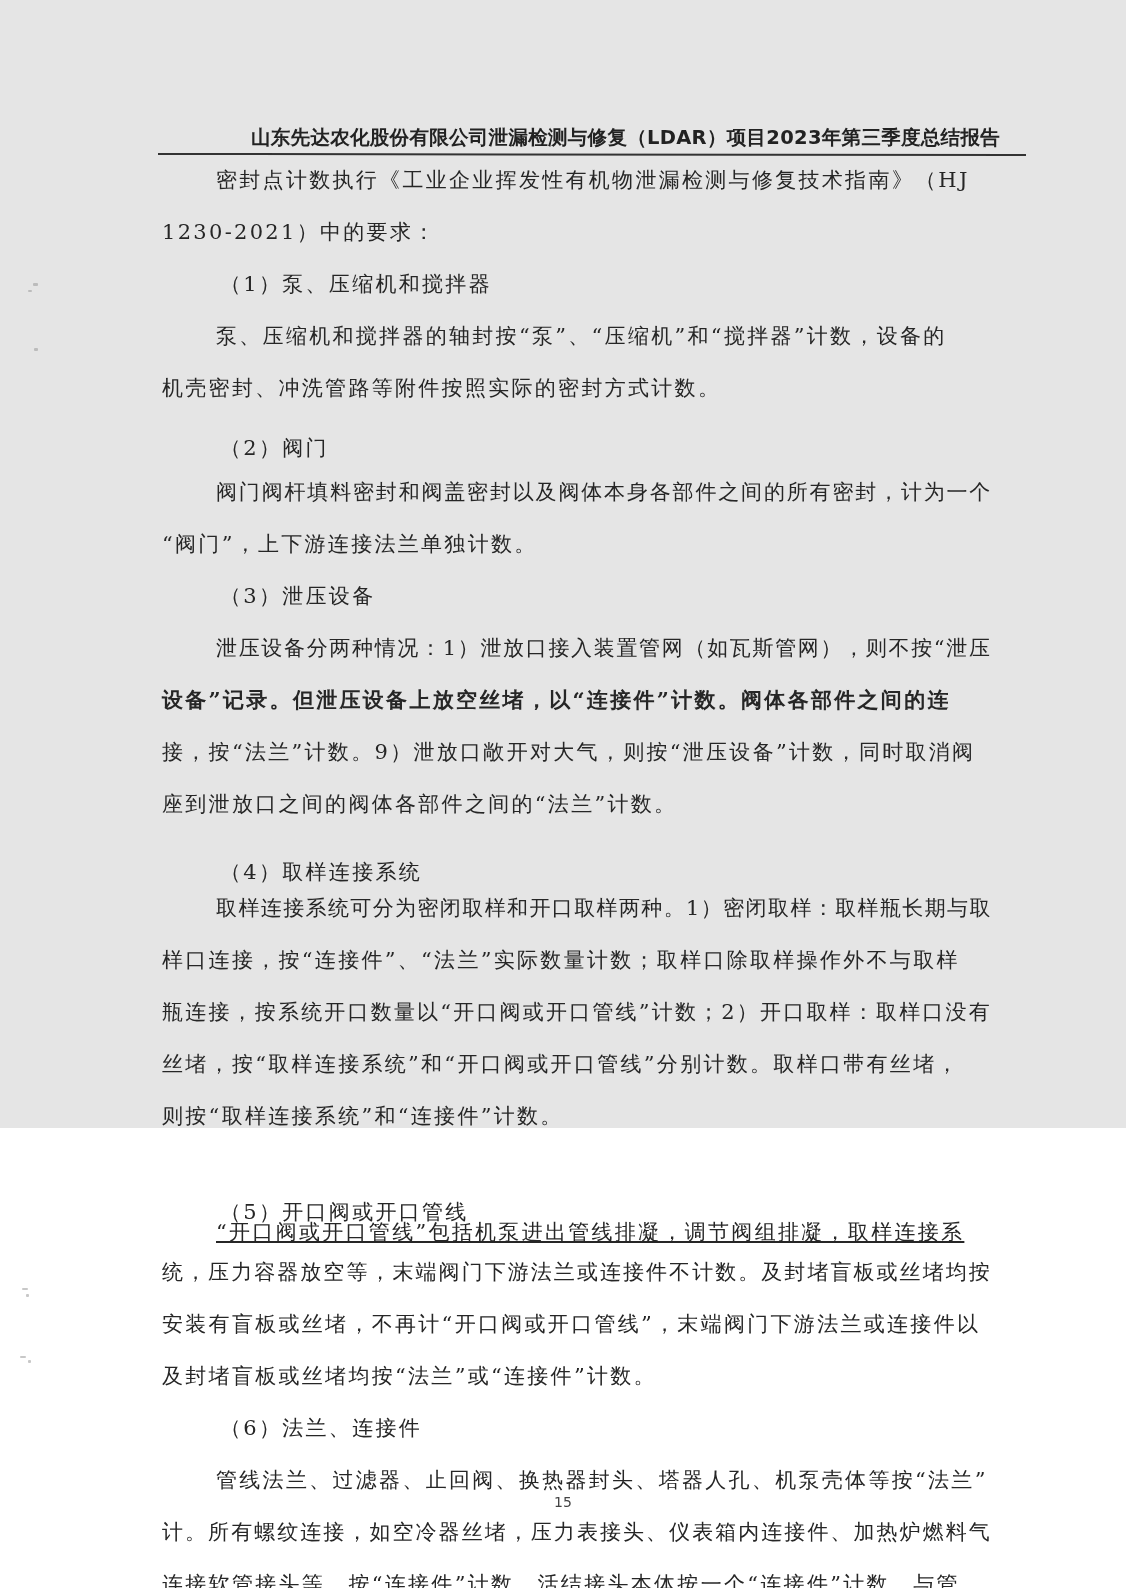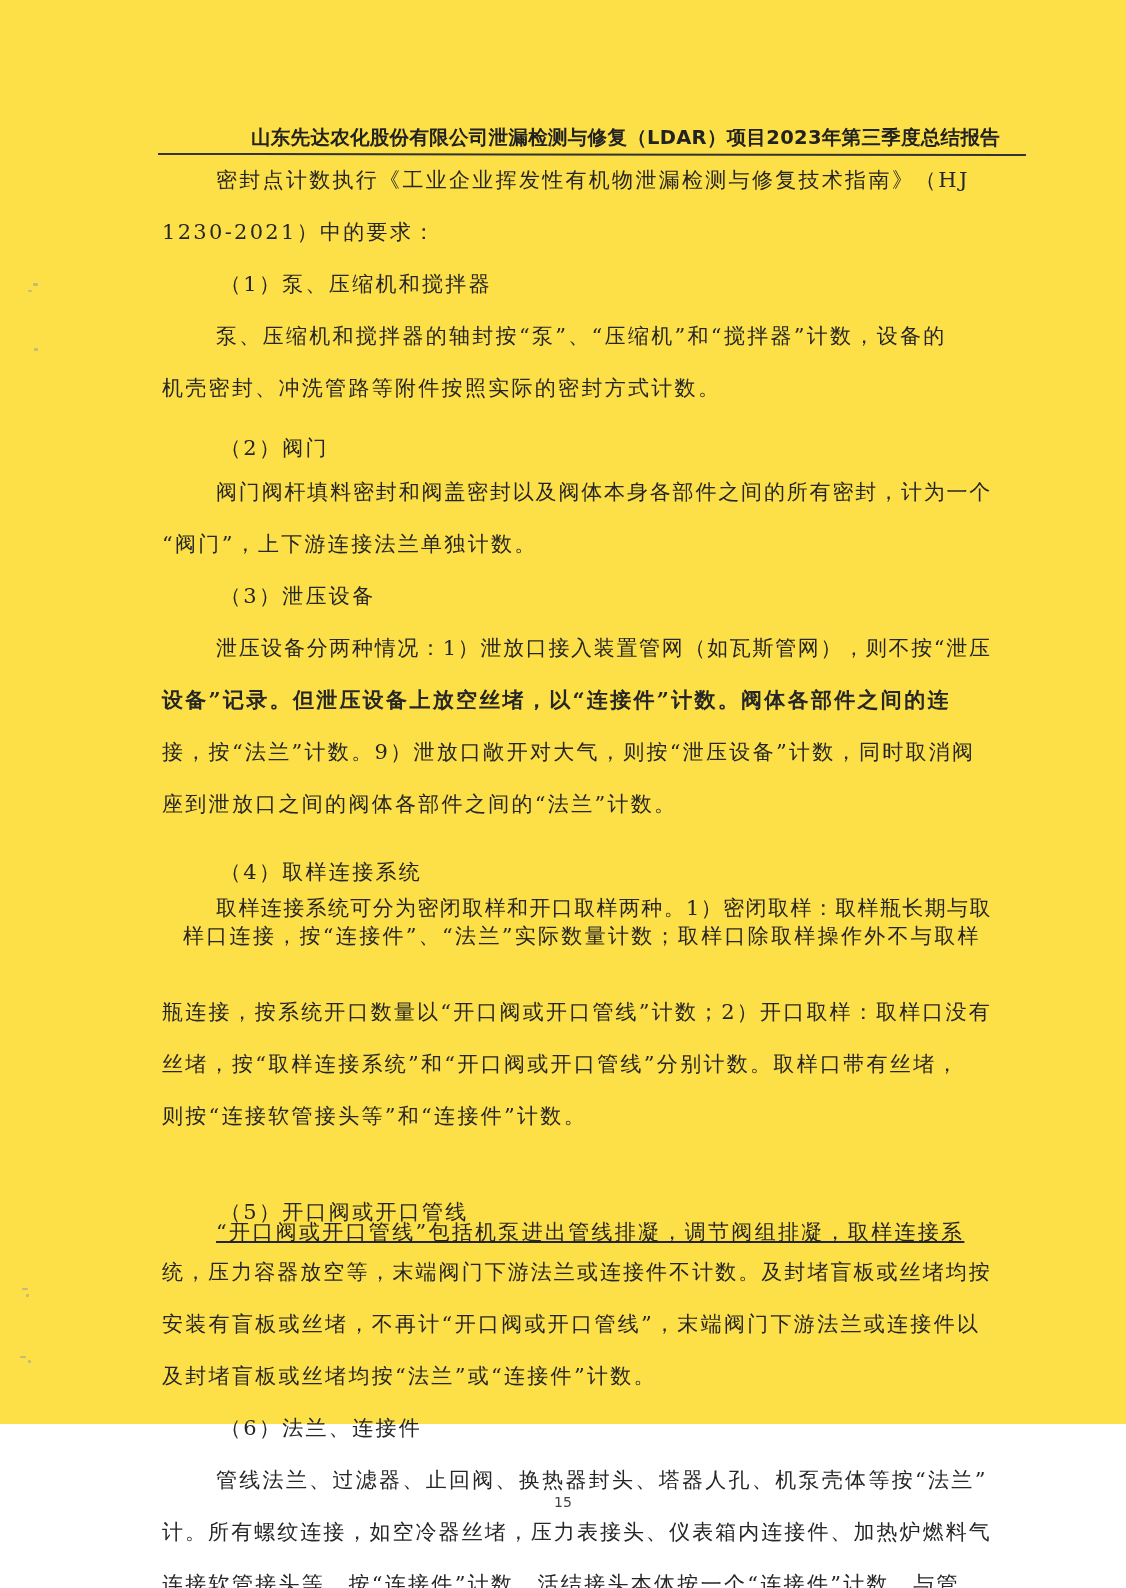--- a/index.html
+++ b/index.html
@@ -12,22 +12,22 @@
       height: 1588px;
       position: relative;
       overflow: hidden;
       font-family: "DejaVu Serif", "Liberation Serif", serif;
       color: #1e1e1e;
     }
     .page {
       position: absolute;
       left: 0; top: 0;
       width: 1126px;
-      height: 1424px;
-      background: #fde047;
+      height: 1128px;
+      background: #e5e5e5;
     }
     .header {
       position: absolute;
       left: 160px;
       top: 124px;
       width: 840px;
       text-align: right;
       font-family: "DejaVu Sans", "Liberation Sans", sans-serif;
       font-weight: bold;
       font-size: 19.5px;
@@ -97,24 +97,24 @@
       <div class="line indent-sub" style="top: 268px; text-align: right;">（2）阀门</div>
       <div class="line indent" style="top: 312px; letter-spacing: 1.82941px;">阀门阀杆填料密封和阀盖密封以及阀体本身各部件之间的所有密封，计为一个</div>
       <div class="line" style="top: 364px;">“阀门”，上下游连接法兰单独计数。</div>
       <div class="line indent-sub" style="top: 416px;">（3）泄压设备</div>
       <div class="line indent" style="top: 468px; letter-spacing: 1.67143px;">泄压设备分两种情况：1）泄放口接入装置管网（如瓦斯管网），则不按“泄压</div>
       <div class="line" style="top: 520px; font-weight: bold;">设备”记录。但泄压设备上放空丝堵，以“连接件”计数。阀体各部件之间的连</div>
       <div class="line" style="top: 572px;">接，按“法兰”计数。9）泄放口敞开对大气，则按“泄压设备”计数，同时取消阀</div>
       <div class="line" style="top: 624px;">座到泄放口之间的阀体各部件之间的“法兰”计数。</div>
       <div class="line indent-sub" style="top: 676px; margin-top: 16px;">（4）取样连接系统</div>
       <div class="line indent" style="top: 728px; letter-spacing: 1.38571px;">取样连接系统可分为密闭取样和开口取样两种。1）密闭取样：取样瓶长期与取</div>
-      <div class="line" style="top: 756px; margin-left: 21px;">样口连接，按“连接件”、“法兰”实际数量计数；取样口除取样操作外不与取样</div>
+      <div class="line" style="top: 780px;">样口连接，按“连接件”、“法兰”实际数量计数；取样口除取样操作外不与取样</div>
       <div class="line" style="top: 832px; letter-spacing: 2.19189px;">瓶连接，按系统开口数量以“开口阀或开口管线”计数；2）开口取样：取样口没有</div>
       <div class="line" style="top: 884px;">丝堵，按“取样连接系统”和“开口阀或开口管线”分别计数。取样口带有丝堵，</div>
-      <div class="line" style="top: 936px;">则按“连接软管接头等”和“连接件”计数。</div>
+      <div class="line" style="top: 936px;">则按“取样连接系统”和“连接件”计数。</div>
       <div class="line indent-sub" style="top: 988px; margin-top: 44px;">（5）开口阀或开口管线</div>
       <div class="line indent" style="top: 1052px; text-decoration: underline;">“开口阀或开口管线”包括机泵进出管线排凝，调节阀组排凝，取样连接系</div>
       <div class="line" style="top: 1092px; letter-spacing: 2.05px;">统，压力容器放空等，末端阀门下游法兰或连接件不计数。及封堵盲板或丝堵均按</div>
       <div class="line" style="top: 1144px;">安装有盲板或丝堵，不再计“开口阀或开口管线”，末端阀门下游法兰或连接件以</div>
       <div class="line" style="top: 1196px;">及封堵盲板或丝堵均按“法兰”或“连接件”计数。</div>
       <div class="line indent-sub" style="top: 1248px;">（6）法兰、连接件</div>
       <div class="line indent" style="top: 1300px;">管线法兰、过滤器、止回阀、换热器封头、塔器人孔、机泵壳体等按“法兰”</div>
       <div class="line" style="top: 1352px; letter-spacing: 2.05px;">计。所有螺纹连接，如空冷器丝堵，压力表接头、仪表箱内连接件、加热炉燃料气</div>
       <div class="line" style="top: 1404px;">连接软管接头等，按“连接件”计数。活结接头本体按一个“连接件”计数，与管</div>
     </div>

